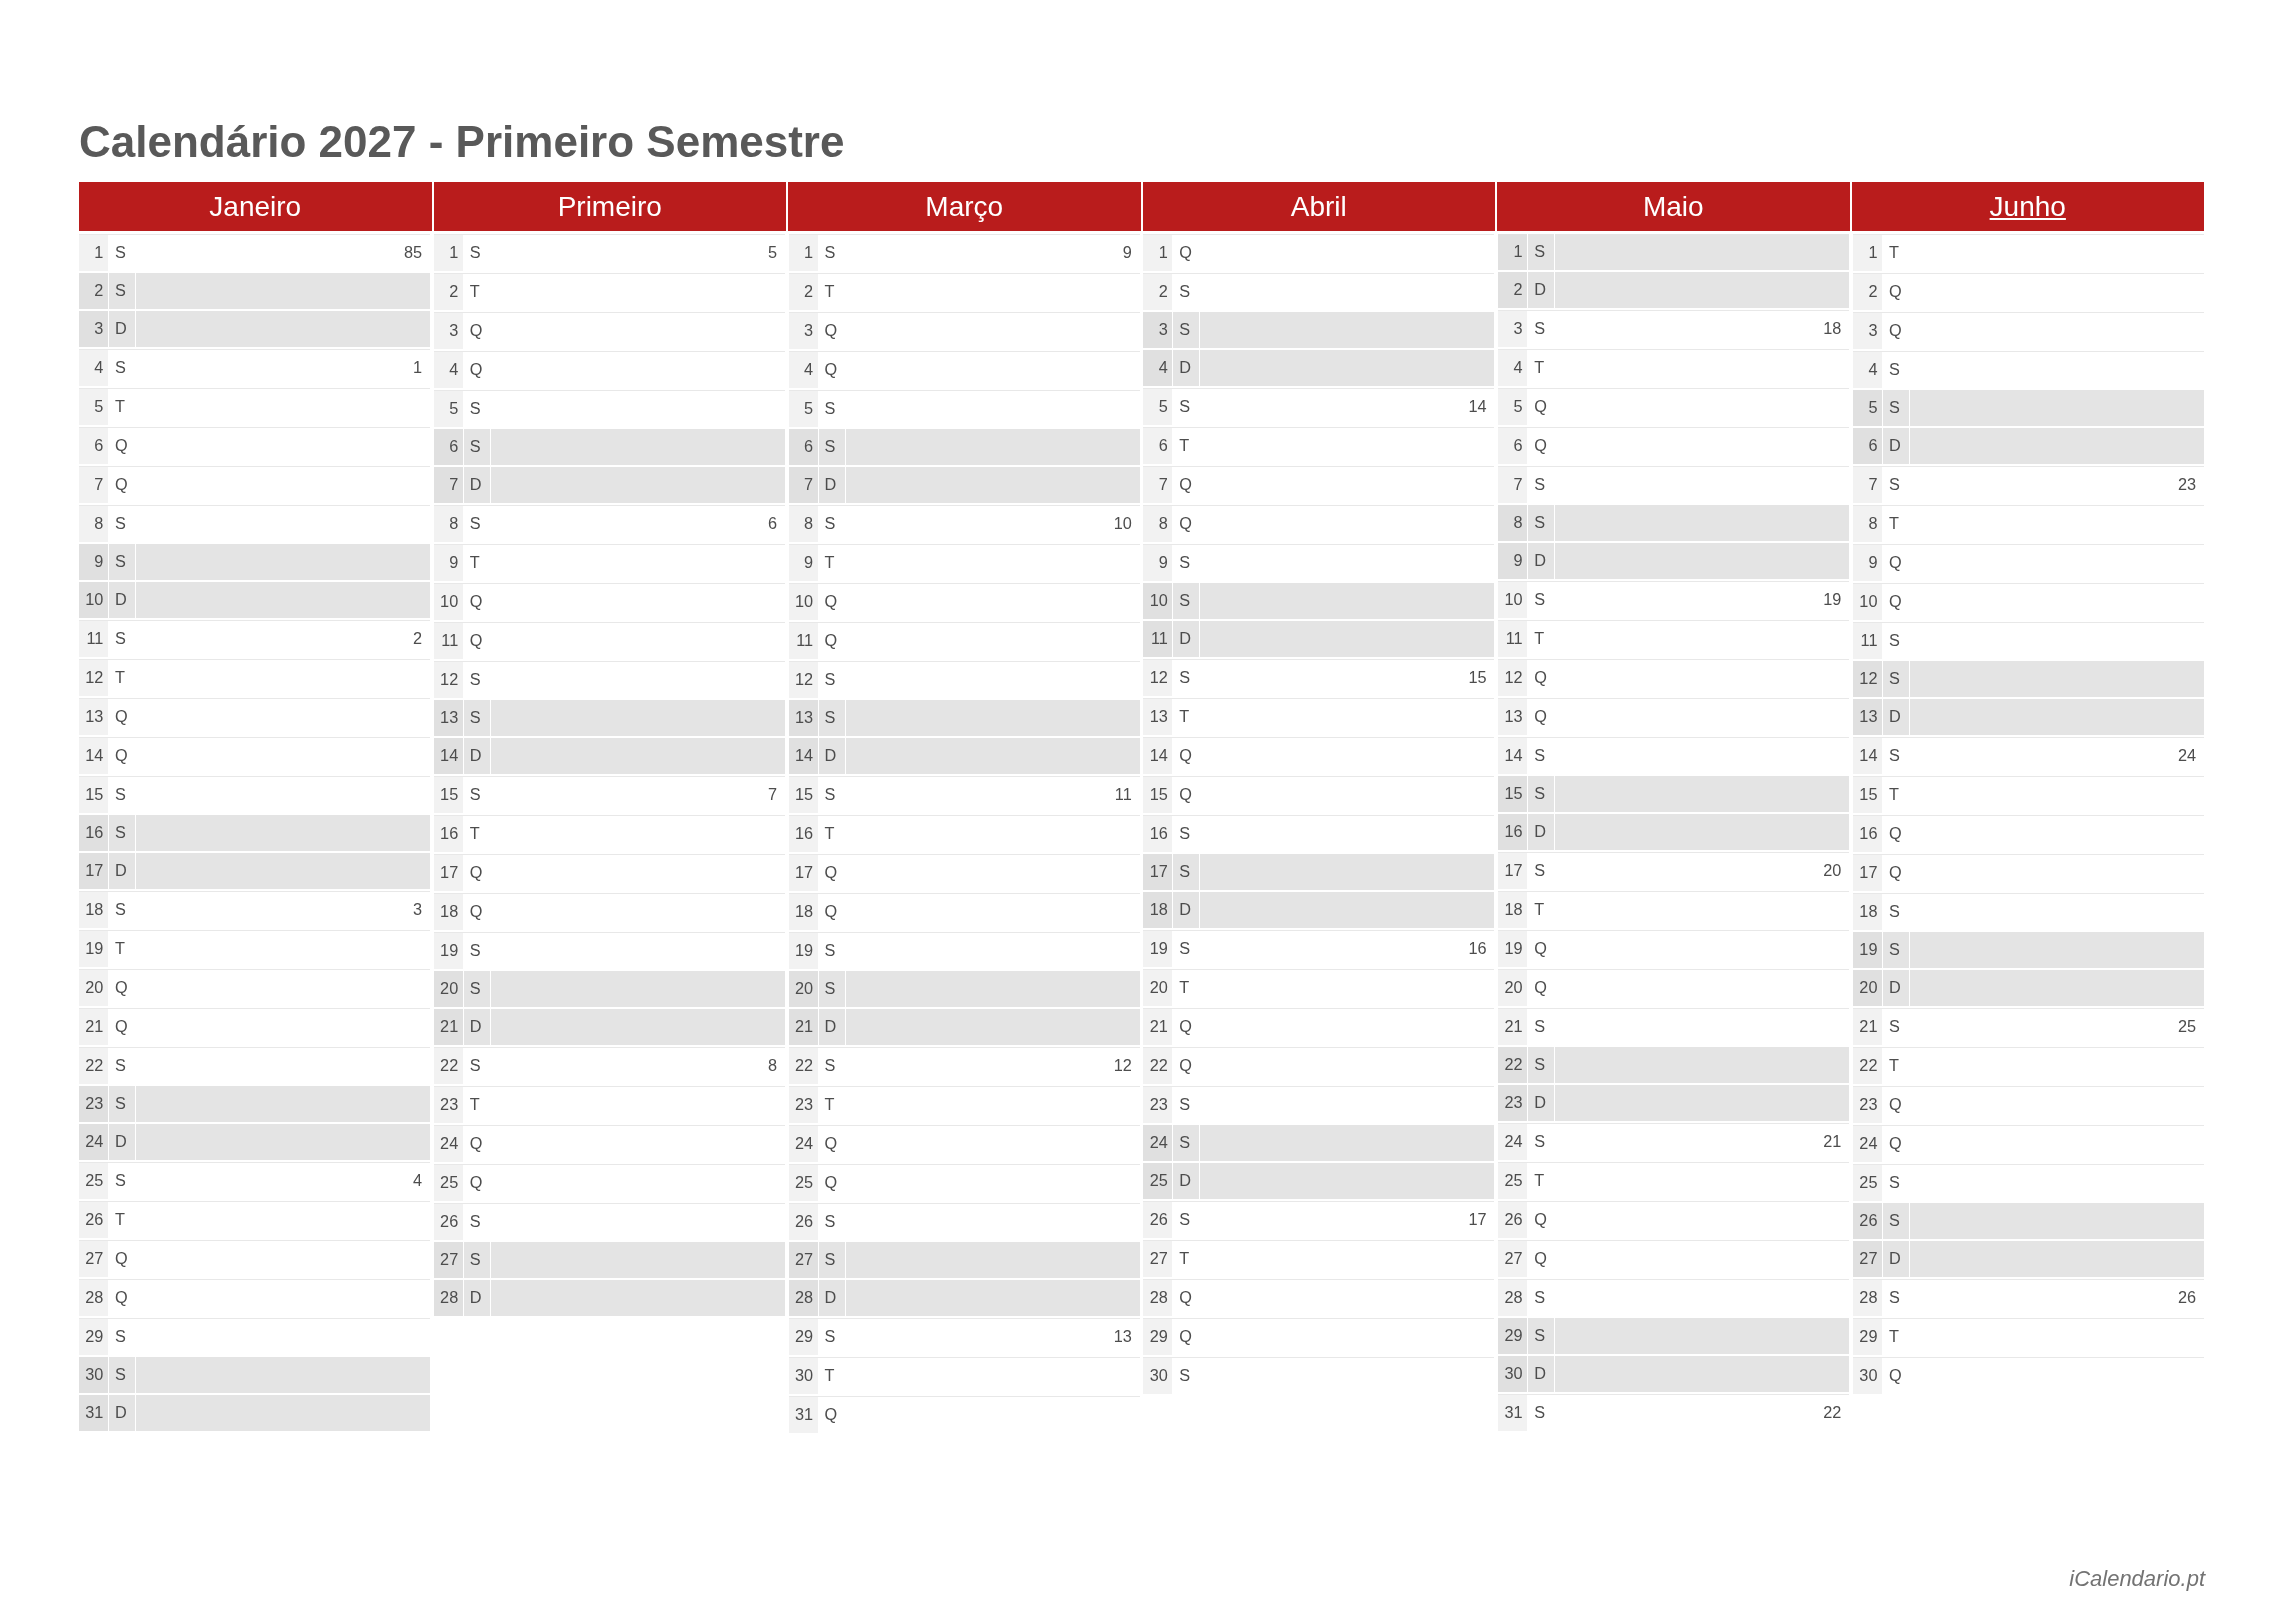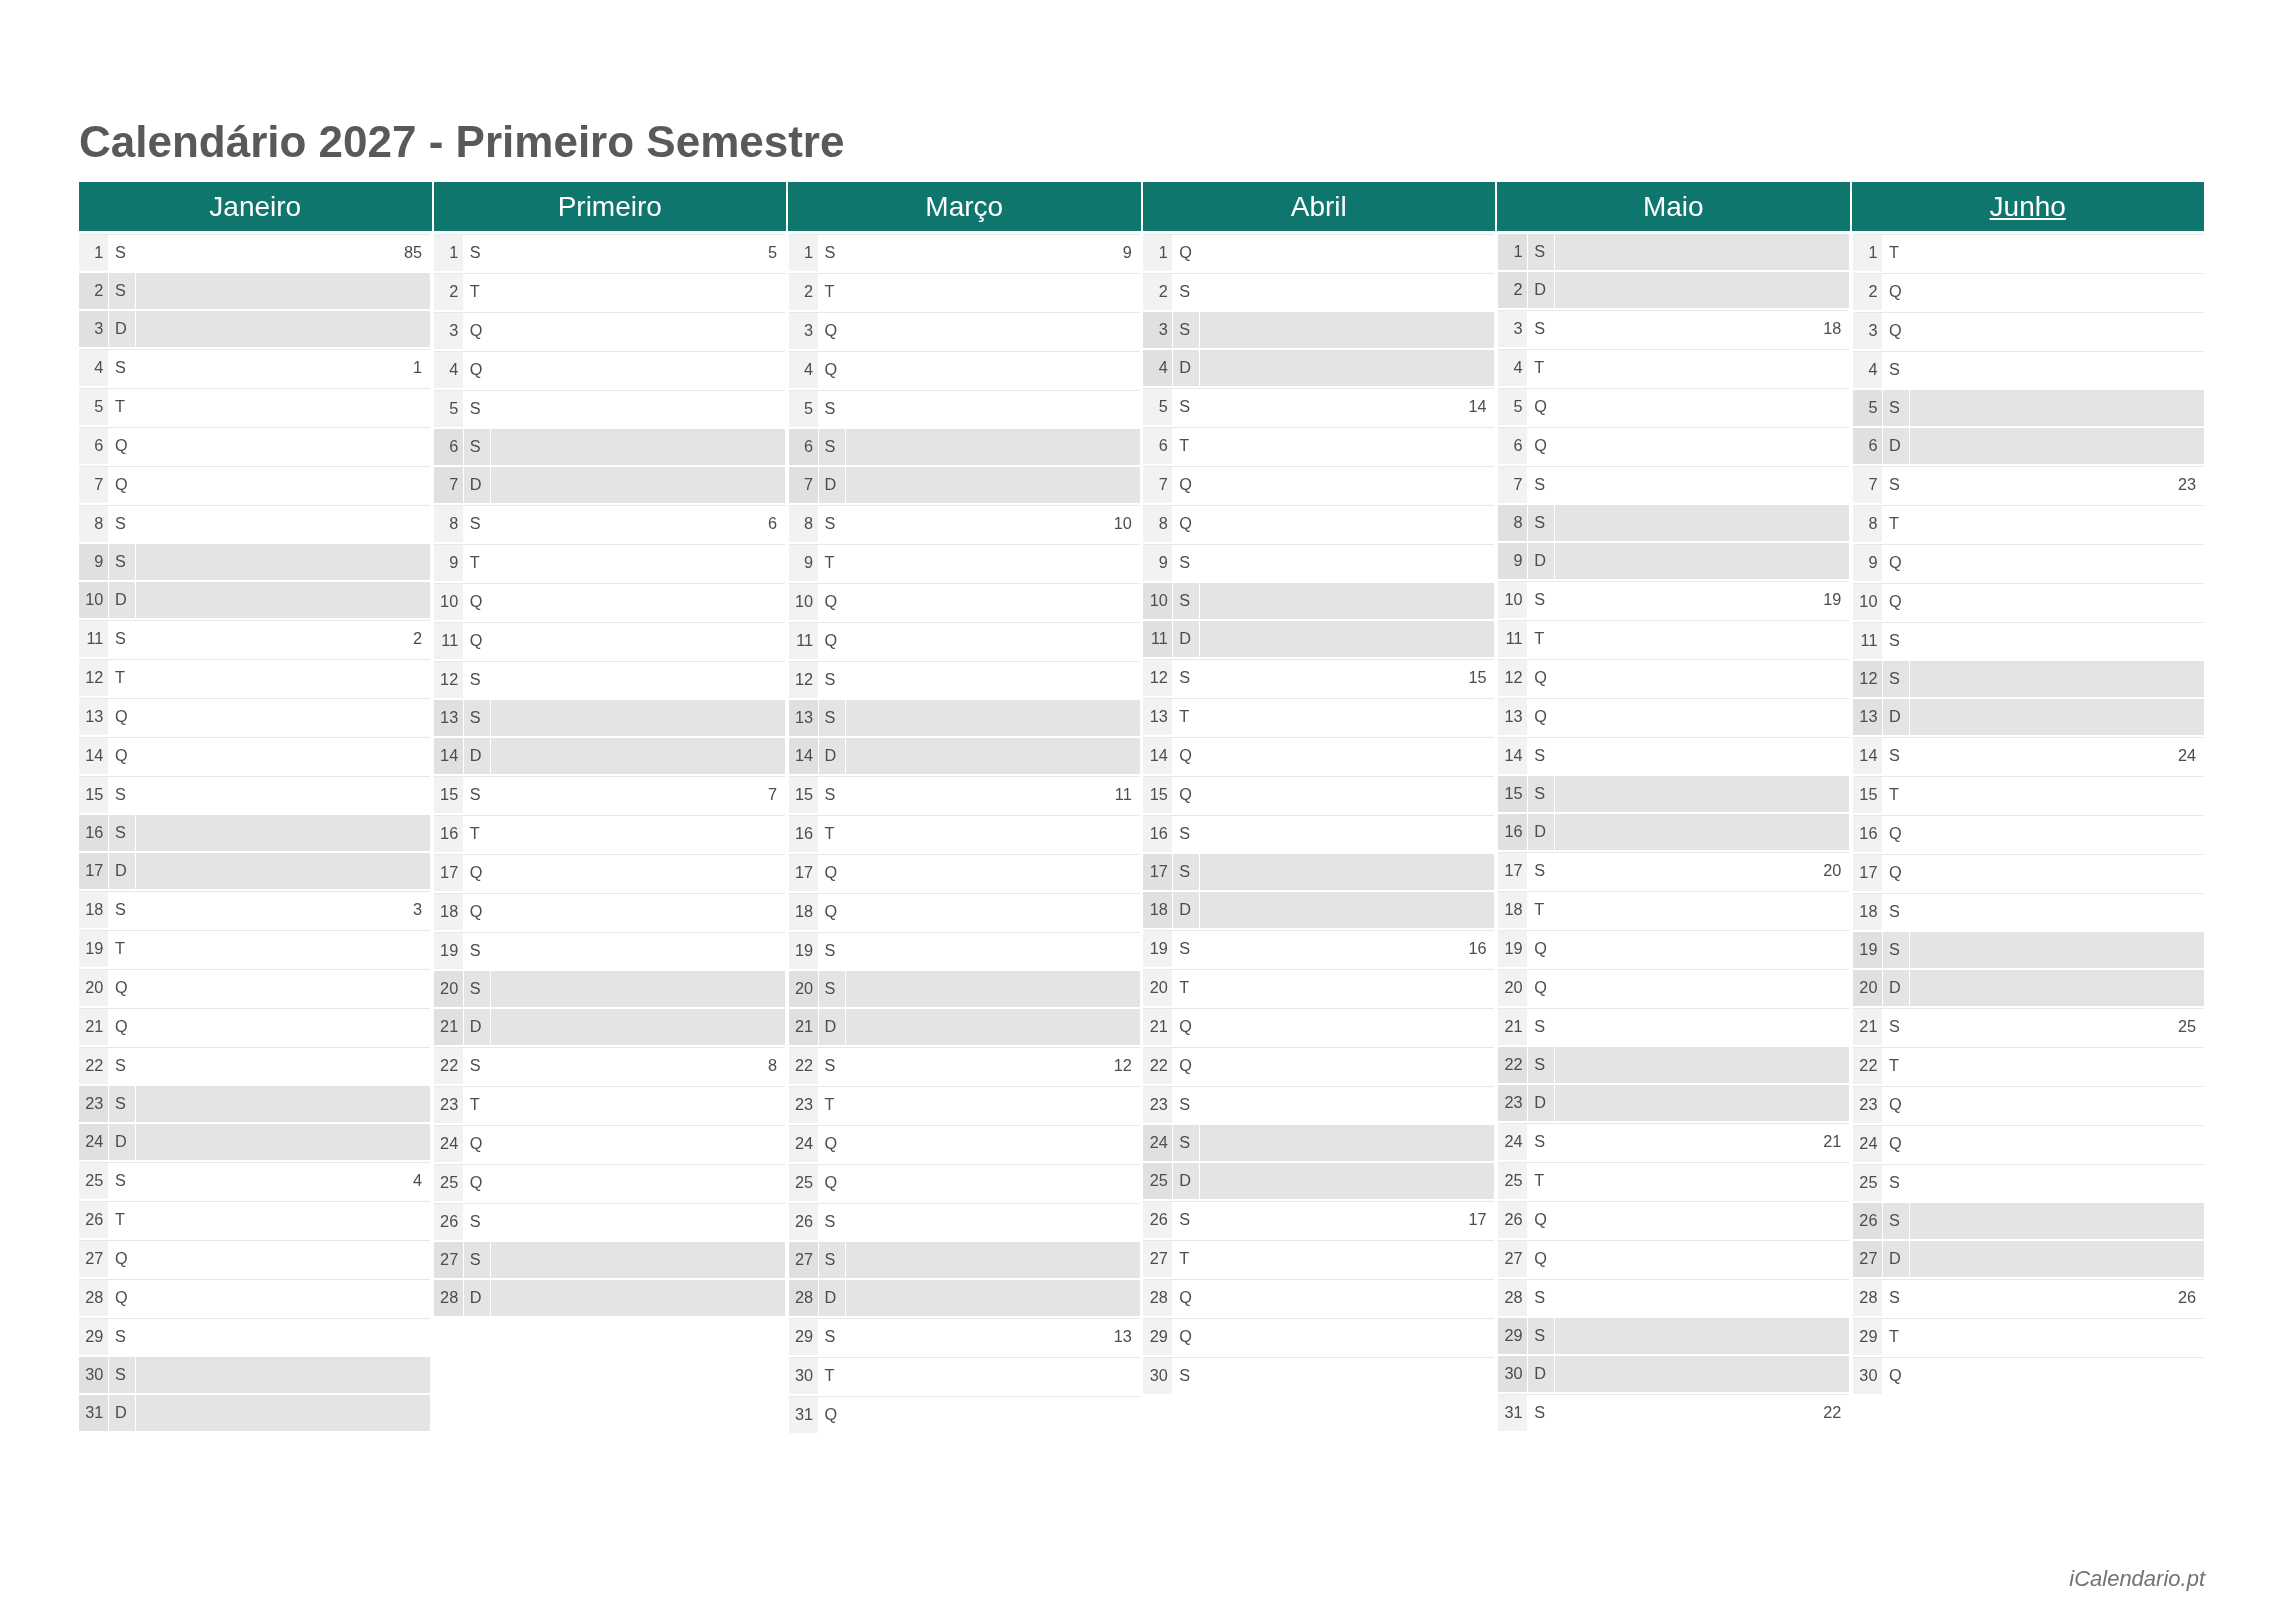--- a/index.html
+++ b/index.html
@@ -34,21 +34,21 @@
     white-space: nowrap;
   }
   .calendar {
     position: absolute;
     left: 79px;
     top: 166px;
     width: 2125px;
   }
   .months-header {
     display: flex;
-    background: #0f766e;
+    background: #b91c1c;
     height: 49px;
   }
   .month-head {
     flex: 1 1 0;
     display: flex;
     align-items: center;
     justify-content: center;
     color: #ffffff;
     font-size: 28px;
     font-weight: normal;

